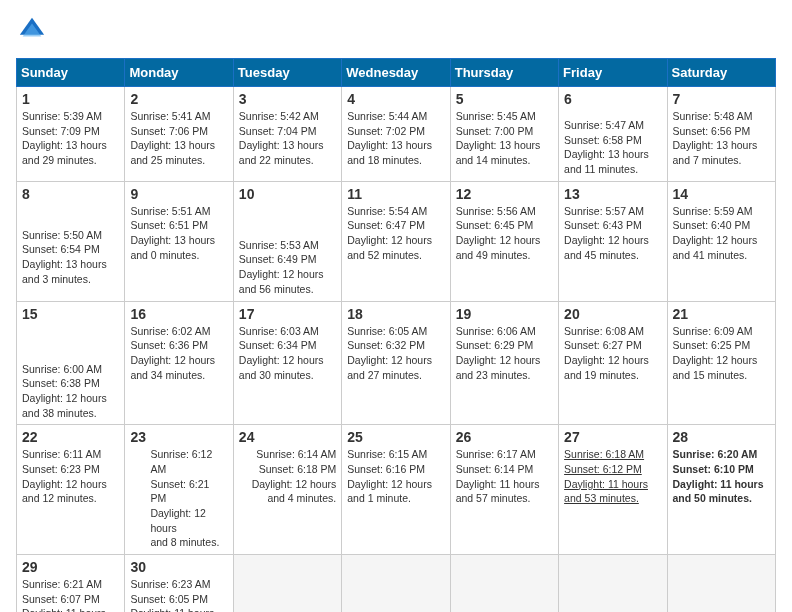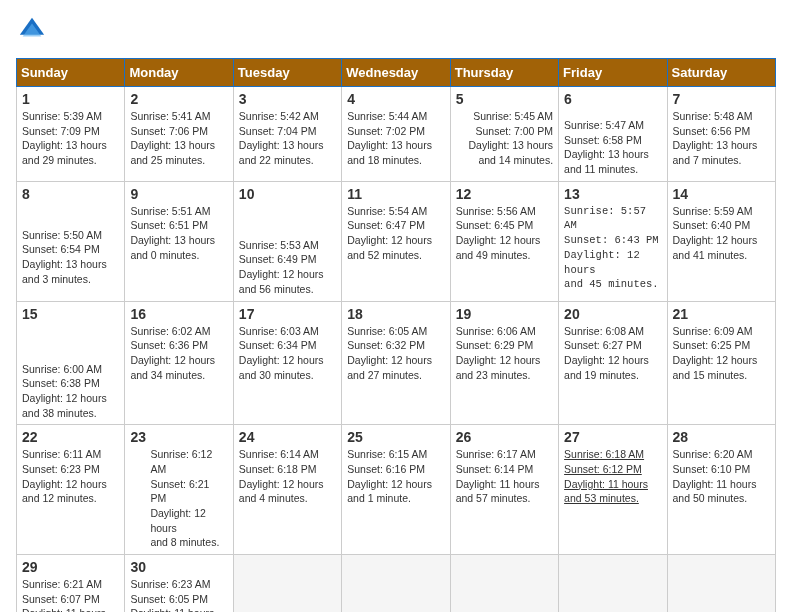--- a/index.html
+++ b/index.html
@@ -43,21 +43,21 @@
     .location {
       font-size: 14px;
       color: #555;
     }
     .calendar {
       width: 100%;
       border-collapse: collapse;
       font-size: 11px;
     }
     .calendar th {
-      background: #a16207;
+      background: #0369a1;
       color: #fff;
       padding: 6px 4px;
       text-align: left;
       font-size: 13px;
       font-weight: bold;
       border: 1px solid #1a6fc4;
     }
     .calendar td {
       border: 1px solid #ccc;
       vertical-align: top;
@@ -141,21 +141,21 @@
         </td>
         <td>
           <span class="day-num">4</span>
           <div class="day-info" style="white-space: pre-line;">Sunrise: 5:44 AM
 Sunset: 7:02 PM
 Daylight: 13 hours
 and 18 minutes.</div>
         </td>
         <td>
           <span class="day-num">5</span>
-          <div class="day-info" style="white-space: pre-line; text-align: right;">Sunrise: 5:45 AM
+          <div class="day-info" style="white-space: pre-line;">Sunrise: 5:45 AM
 Sunset: 7:00 PM
 Daylight: 13 hours
 and 14 minutes.</div>
         </td>
         <td>
           <span class="day-num">6</span>
           <div class="day-info" style="white-space: pre-line; margin-top: 11px;">Sunrise: 5:47 AM
 Sunset: 6:58 PM
 Daylight: 13 hours
 and 11 minutes.</div>
@@ -199,21 +199,21 @@
         </td>
         <td>
           <span class="day-num">12</span>
           <div class="day-info" style="white-space: pre-line;">Sunrise: 5:56 AM
 Sunset: 6:45 PM
 Daylight: 12 hours
 and 49 minutes.</div>
         </td>
         <td>
           <span class="day-num">13</span>
-          <div class="day-info" style="white-space: pre-line; font-family: Liberation Mono, monospace;">Sunrise: 5:57 AM
+          <div class="day-info" style="white-space: pre-line;">Sunrise: 5:57 AM
 Sunset: 6:43 PM
 Daylight: 12 hours
 and 45 minutes.</div>
         </td>
         <td>
           <span class="day-num">14</span>
           <div class="day-info" style="white-space: pre-line;">Sunrise: 5:59 AM
 Sunset: 6:40 PM
 Daylight: 12 hours
 and 41 minutes.</div>
@@ -280,21 +280,21 @@
         </td>
         <td>
           <span class="day-num">23</span>
           <div class="day-info" style="white-space: pre-line; margin-left: 20px;">Sunrise: 6:12 AM
 Sunset: 6:21 PM
 Daylight: 12 hours
 and 8 minutes.</div>
         </td>
         <td>
           <span class="day-num">24</span>
-          <div class="day-info" style="white-space: pre-line;">Sunrise: 6:14 AM
+          <div class="day-info" style="white-space: pre-line; text-align: right;">Sunrise: 6:14 AM
 Sunset: 6:18 PM
 Daylight: 12 hours
 and 4 minutes.</div>
         </td>
         <td>
           <span class="day-num">25</span>
           <div class="day-info" style="white-space: pre-line;">Sunrise: 6:15 AM
 Sunset: 6:16 PM
 Daylight: 12 hours
 and 1 minute.</div>
@@ -308,21 +308,21 @@
         </td>
         <td>
           <span class="day-num">27</span>
           <div class="day-info" style="white-space: pre-line; text-decoration: underline;">Sunrise: 6:18 AM
 Sunset: 6:12 PM
 Daylight: 11 hours
 and 53 minutes.</div>
         </td>
         <td>
           <span class="day-num">28</span>
-          <div class="day-info" style="white-space: pre-line;">Sunrise: 6:20 AM
+          <div class="day-info" style="white-space: pre-line; font-weight: bold;">Sunrise: 6:20 AM
 Sunset: 6:10 PM
 Daylight: 11 hours
 and 50 minutes.</div>
         </td>
       </tr>
       <tr>
         <td>
           <span class="day-num">29</span>
           <div class="day-info" style="white-space: pre-line;">Sunrise: 6:21 AM
 Sunset: 6:07 PM

